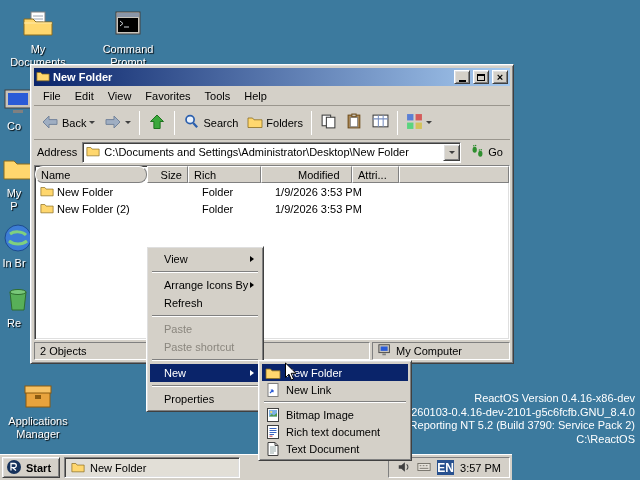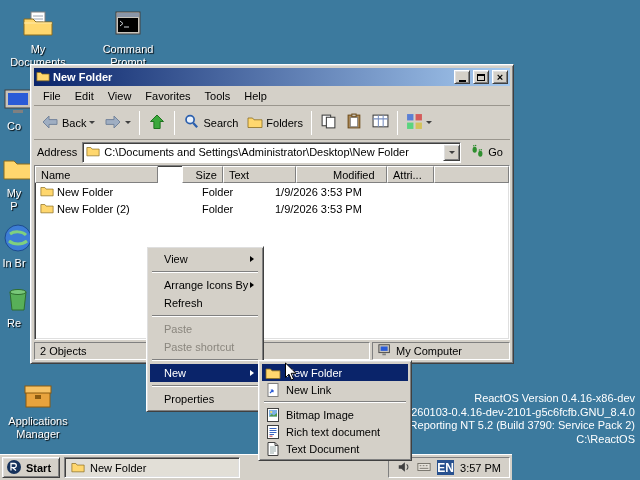--- a/index.html
+++ b/index.html
@@ -293,23 +293,23 @@
               <ellipse cx="11" cy="10.5" rx="2.3" ry="3.2" fill="#2F8F2F"></ellipse>
               <circle cx="10" cy="6.4" r="0.8" fill="#2F8F2F"></circle>
               <circle cx="12" cy="6.2" r="0.8" fill="#2F8F2F"></circle>
             </svg></span>
         <span>Go</span>
       </span>
     </div>
 
     <div class="list sunk">
       <div class="hdrrow">
-        <span class="col" style="width:123px;">Name</span>
-        <span class="col" style="width:41px;justify-content:flex-end;margin-left:24px;">Size</span>
-        <span class="col" style="width:73px;">Text</span>
+        <span class="col" style="width:112px;border-radius:8px;">Name</span>
+        <span class="col" style="width:41px;justify-content:flex-end;">Size</span>
+        <span class="col" style="width:73px;">Rich</span>
         <span class="col" style="width:91px;padding-left:36px;">Modified</span>
         <span class="col" style="width:47px;">Attri...</span>
         <span class="col" style="flex:1;"></span>
       </div>
       <div class="frow">
         <span class="fcell" style="width:121px;">
           <span><svg viewBox="0 0 16 16" width="14" height="14">
                 <path d="M1 13.5V4h4.5L7 5.8h8v7.7z" fill="#FFD76E" stroke="#8A6D1F" stroke-width="0.8"></path>
               </svg></span>
           <span>New Folder</span>

